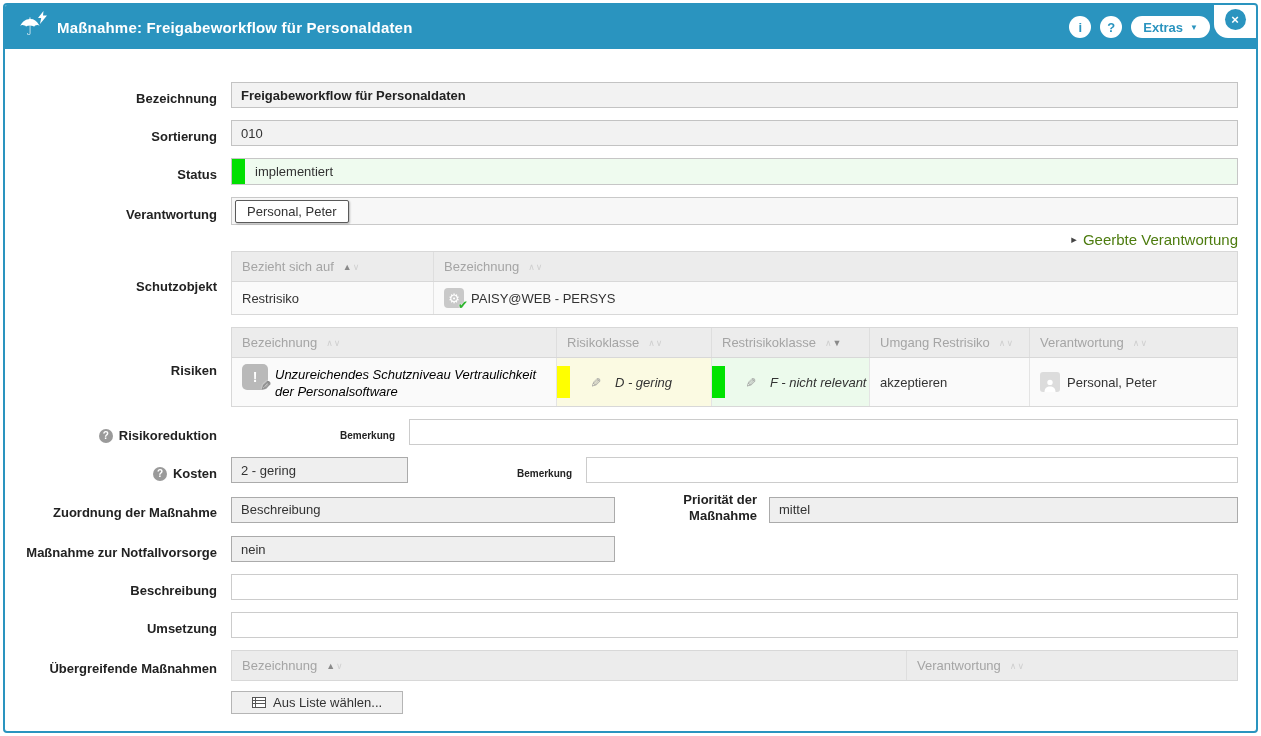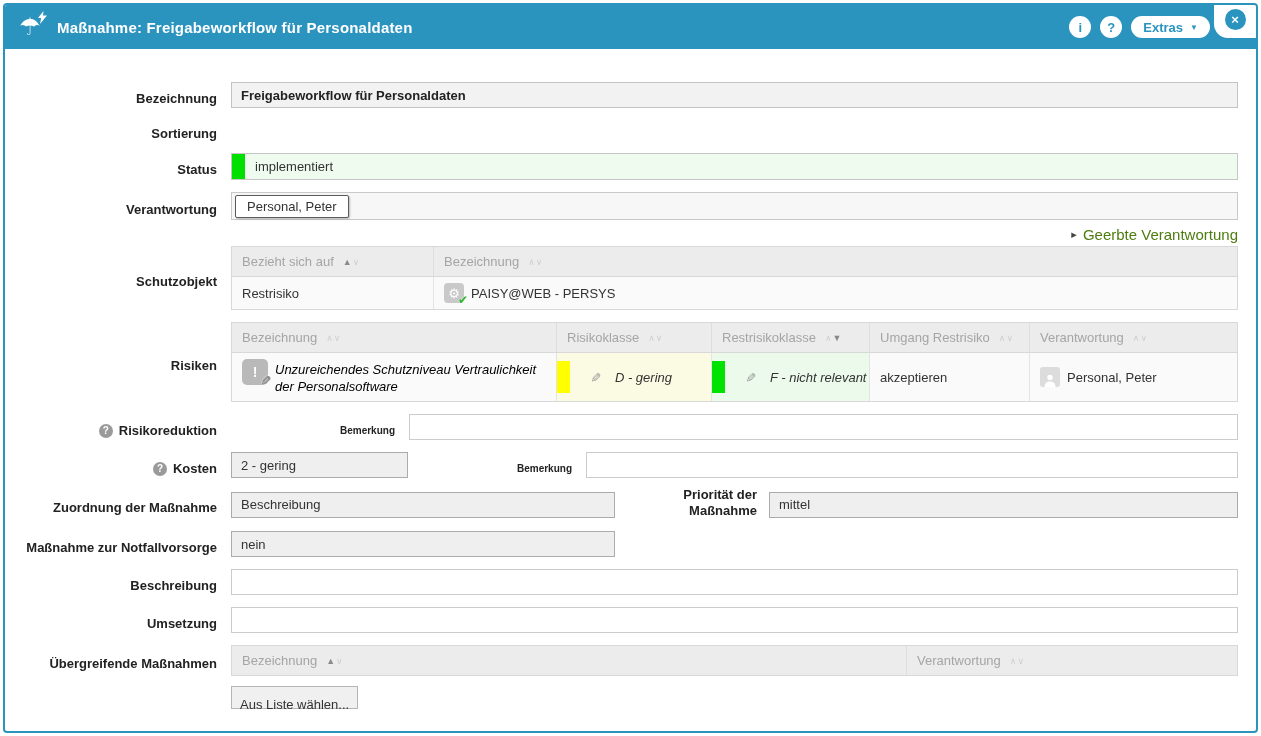--- a/index.html
+++ b/index.html
@@ -92,21 +92,21 @@
   .cell-color.tint-green { background:#ecfaec; }
   .cell-color .pencil { color:#9a9a9a; font-size:13px; margin:0 7px 0 13px; transform:rotate(90deg); display:inline-block; }
   .cell-color .ctxt { font-style:italic; color:#333; }
 
   .mid-label { width:150px; min-width:150px; text-align:right; margin:0 14px; font-weight:bold; font-size:10px;
                color:#222; padding-top:6px; }
   .prio-label { width:128px; min-width:128px; text-align:right; margin:0 12px 0 14px; font-weight:bold; font-size:13px;
                 color:#222; line-height:16px; margin-top:-3px; }
 
   .list-btn { display:flex; align-items:center; gap:7px; background:#f0f0f0; border:1px solid #b5b5b5;
-              font-family:"Liberation Sans",sans-serif; font-size:13px; color:#333; padding:3px 8px; height:23px; cursor:pointer;flex-direction:column; }
+              font-family:"Liberation Sans",sans-serif; font-size:13px; color:#333; padding:3px 20px; height:23px; cursor:pointer; }
   .w177 { width:177px; min-width:177px; }
   .w384 { width:384px; min-width:384px; }
 </style>
 </head>
 <body>
 
 <div class="window">
 
   <div class="titlebar">
     <span class="app-icon">
@@ -137,20 +137,21 @@
 
   <div class="content">
 
     <div class="row">
       <div class="label">Bezeichnung</div>
       <input class="field bold flex1" value="Freigabeworkflow für Personaldaten" style="">
     </div>
 
     <div class="row">
       <div class="label">Sortierung</div>
+      <input class="field flex1" value="010" style="">
     </div>
 
     <div class="row">
       <div class="label">Status</div>
       <div class="status-field flex1">
         <span class="status-bar"></span>
         <span class="status-text">implementiert</span>
       </div>
     </div>
 

